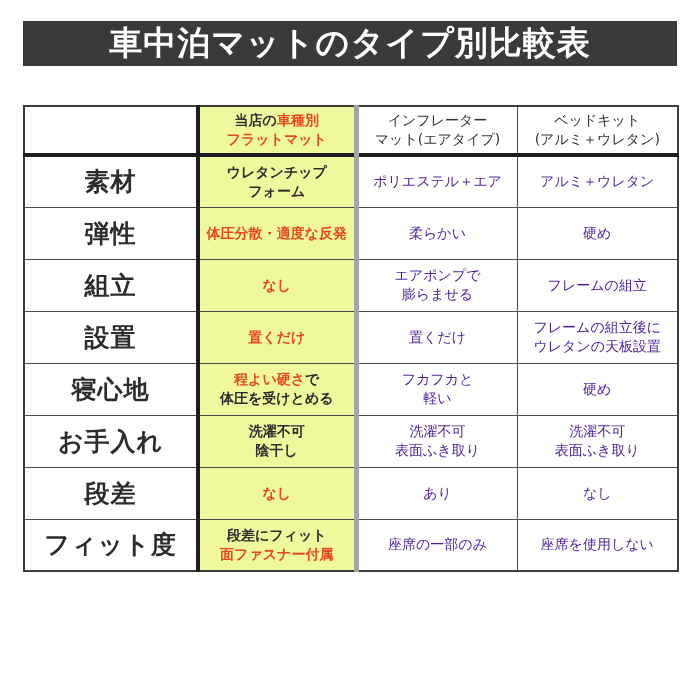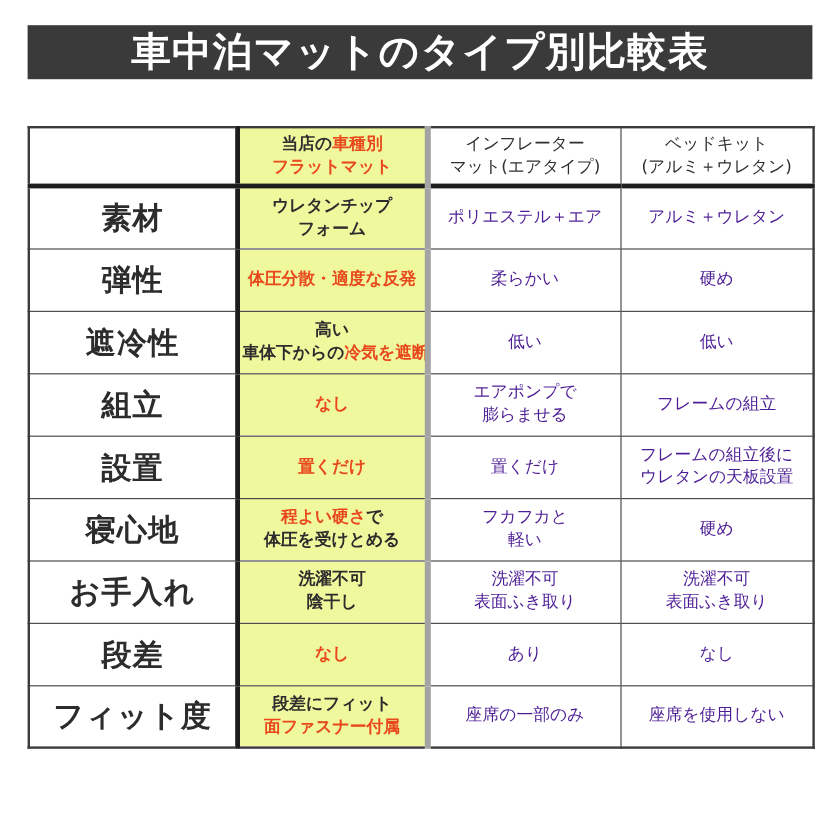--- a/index.html
+++ b/index.html
@@ -144,33 +144,20 @@
             <div class="cellline"><span class="red">体圧分散・適度な反発</span></div>
           </td>
           <td>
             <div class="cellline"><span>柔らかい</span></div>
           </td>
           <td>
             <div class="cellline"><span>硬め</span></div>
           </td>
         </tr>
         <tr>
-          <th class="rowlabel">遮冷性</th>
-          <td class="hl">
-            <div class="cellline"><span>高い</span></div>
-            <div class="cellline"><span>車体下からの</span><span class="red">冷気を遮断</span></div>
-          </td>
-          <td>
-            <div class="cellline"><span>低い</span></div>
-          </td>
-          <td>
-            <div class="cellline"><span>低い</span></div>
-          </td>
-        </tr>
-        <tr>
           <th class="rowlabel">組立</th>
           <td class="hl">
             <div class="cellline"><span class="red">なし</span></div>
           </td>
           <td>
             <div class="cellline"><span>エアポンプで</span></div>
             <div class="cellline"><span>膨らませる</span></div>
           </td>
           <td>
             <div class="cellline"><span>フレームの組立</span></div>

